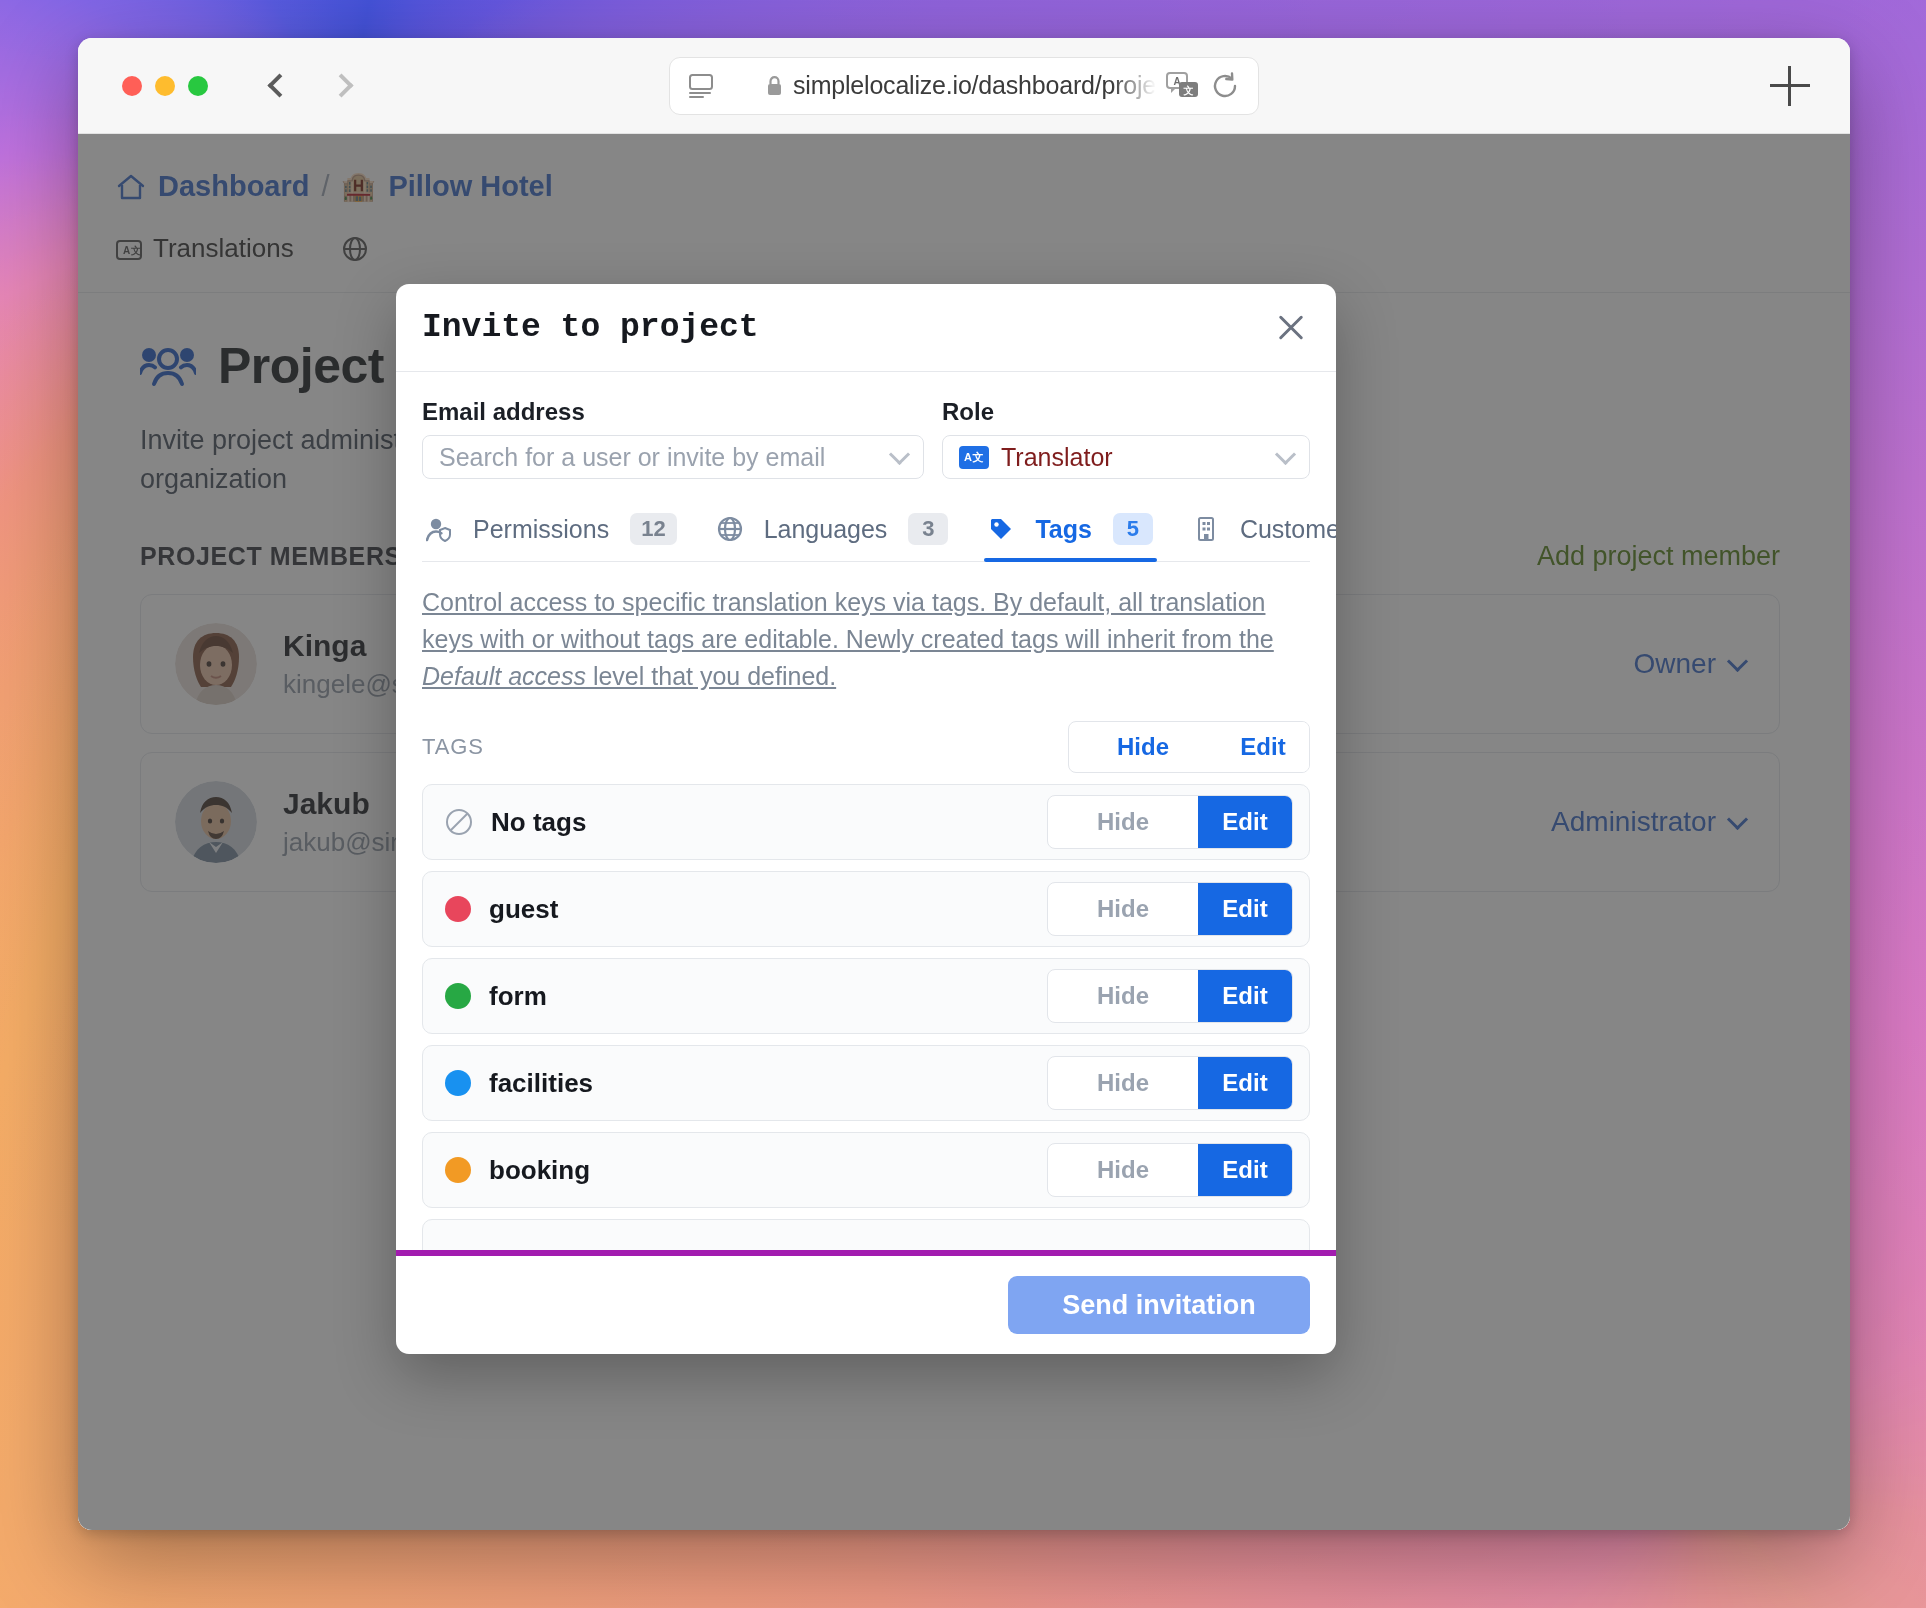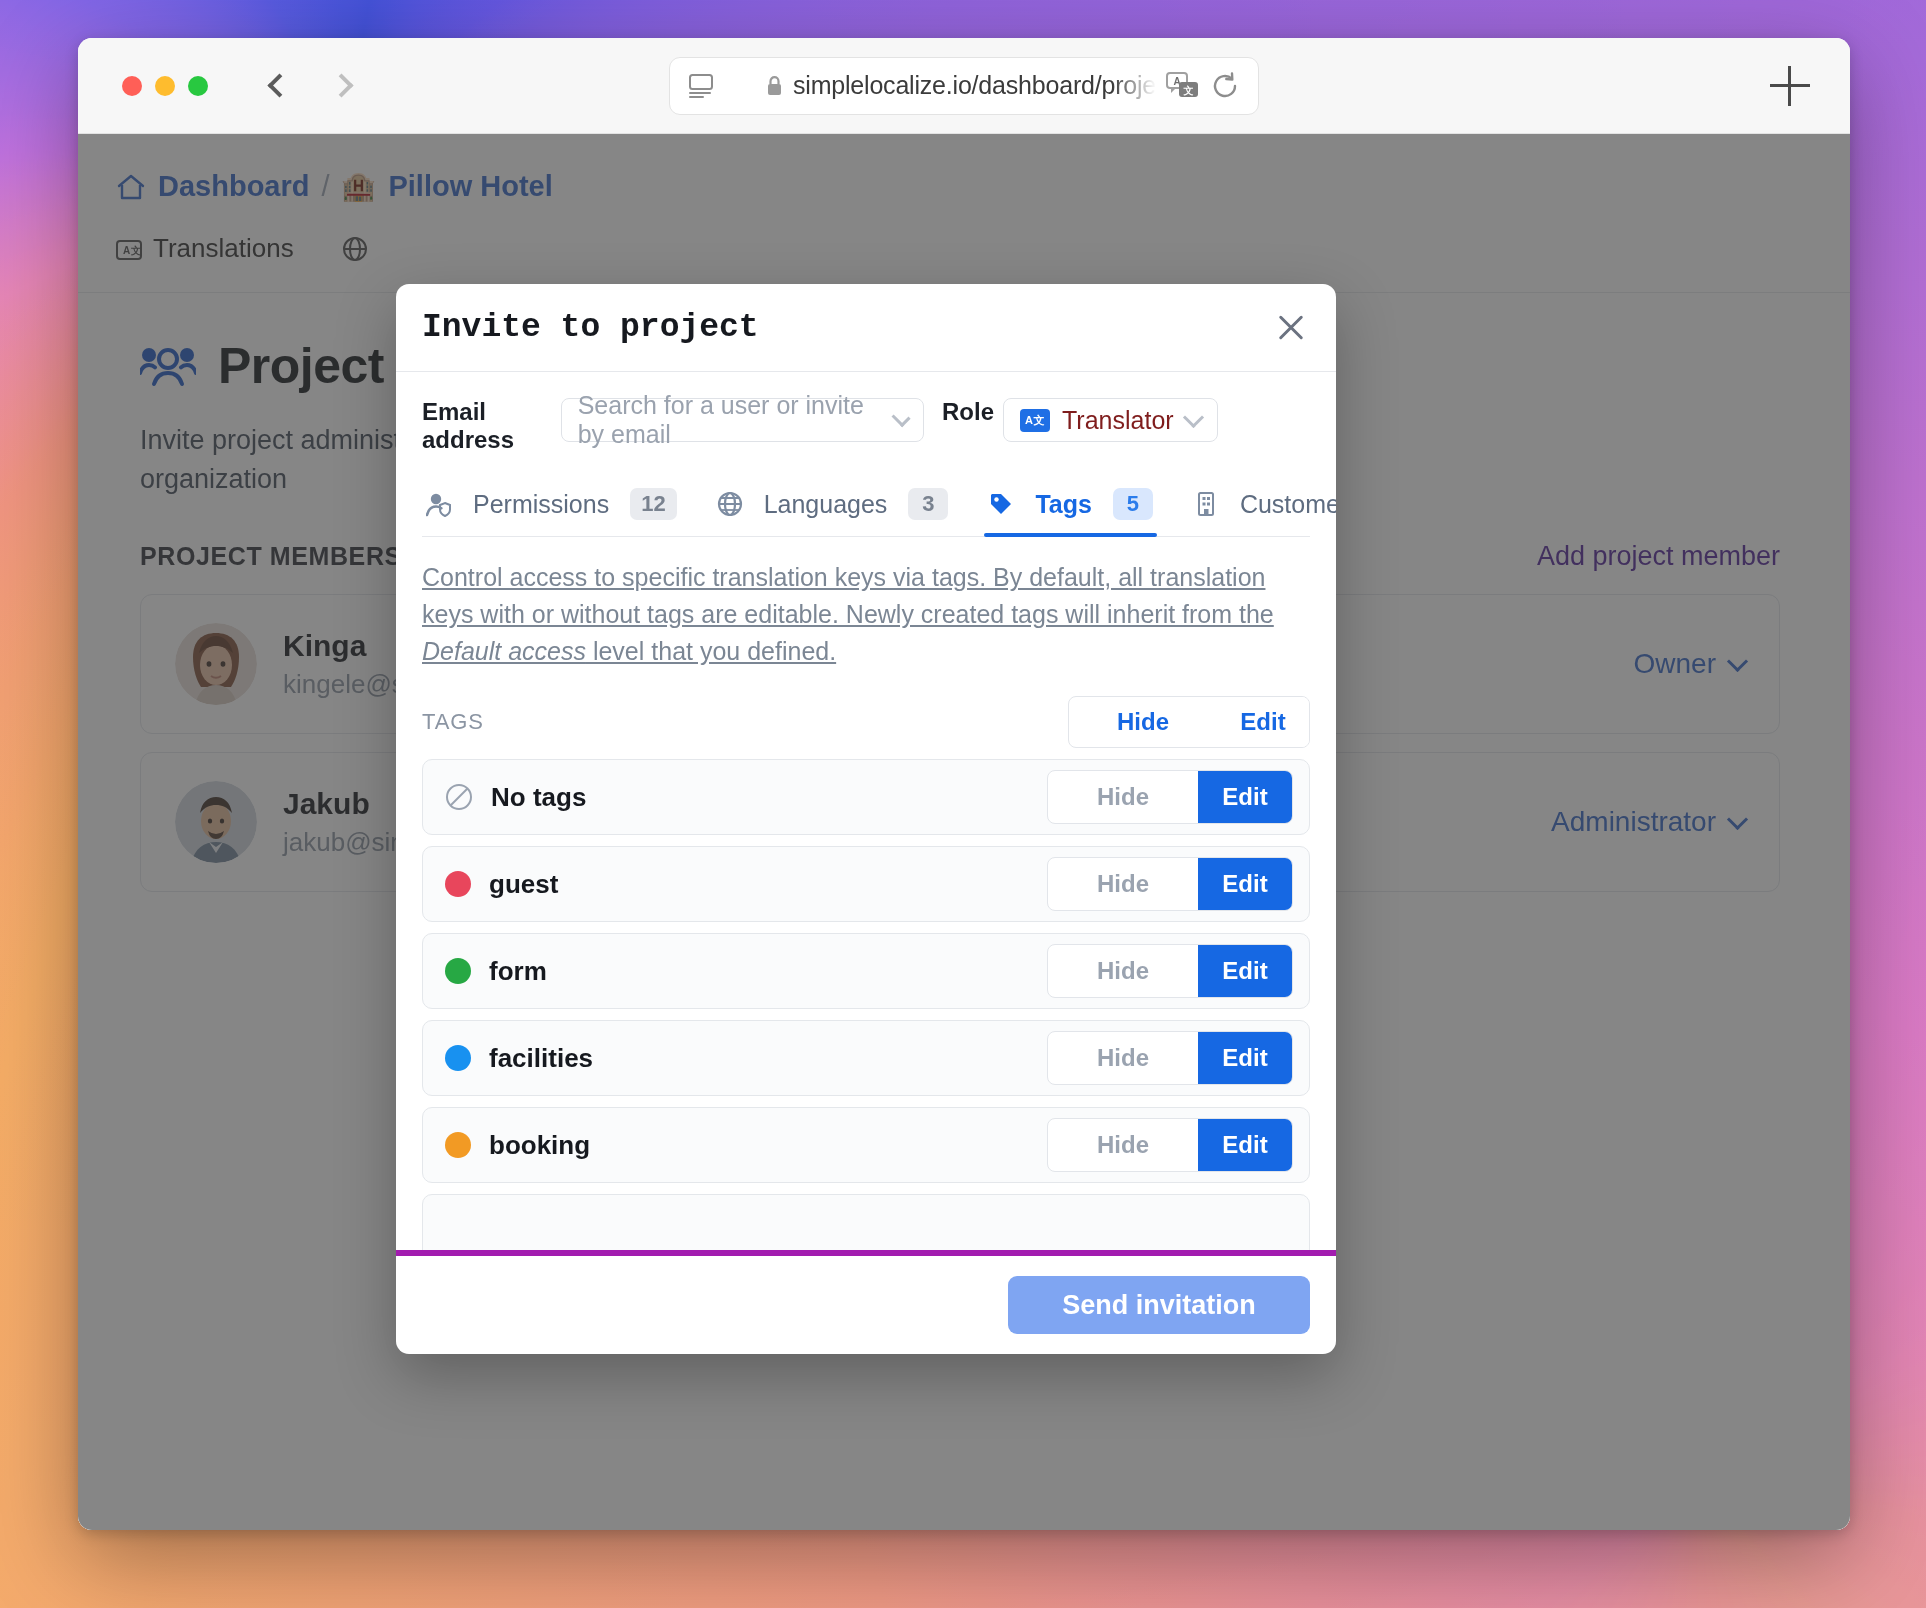--- a/index.html
+++ b/index.html
@@ -148,21 +148,21 @@
     font-size: 27px; line-height: 1.45; color: #3d4756;
     max-width: 1320px;
   }
 
   .members-head {
     padding: 42px 0 0 62px;
     display: flex; align-items: center; justify-content: space-between;
     padding-right: 70px;
   }
   .members-label { font-size: 25px; font-weight: 700; color: #2b2f36; letter-spacing: .6px; }
-  .add-member { font-size: 27px; color: #4c1d95; font-weight: 500; }
+  .add-member { font-size: 27px; color: #4d7c0f; font-weight: 500; }
 
   .member-list { padding: 22px 70px 0 62px; display: flex; flex-direction: column; gap: 18px; }
   .member-row {
     height: 140px;
     border: 1px solid #e1e4e9;
     border-radius: 12px;
     display: flex; align-items: center;
     padding: 0 34px;
     gap: 26px;
   }
@@ -220,21 +220,21 @@
   .modal-close::before { transform: rotate(45deg); }
   .modal-close::after { transform: rotate(-45deg); }
 
   .modal-body {
     flex: 1 1 auto;
     padding: 26px 26px 0 26px;
     overflow: hidden;
   }
 
   .field-row { display: flex; gap: 18px; }
-  .field { display: flex; flex-direction: row; gap: 9px; }
+  .field { display: flex; flex-direction: column; gap: 9px; }
   .field.email { flex: 1 1 auto; }
   .field.role { flex: 0 0 368px; }
   .field-label { font-size: 24px; font-weight: 700; color: #1b1f26; }
   .select-box {
     height: 44px;
     border: 1px solid #dfe2e7;
     border-radius: 8px;
     background: #fff;
     display: flex; align-items: center;
     padding: 0 16px;

